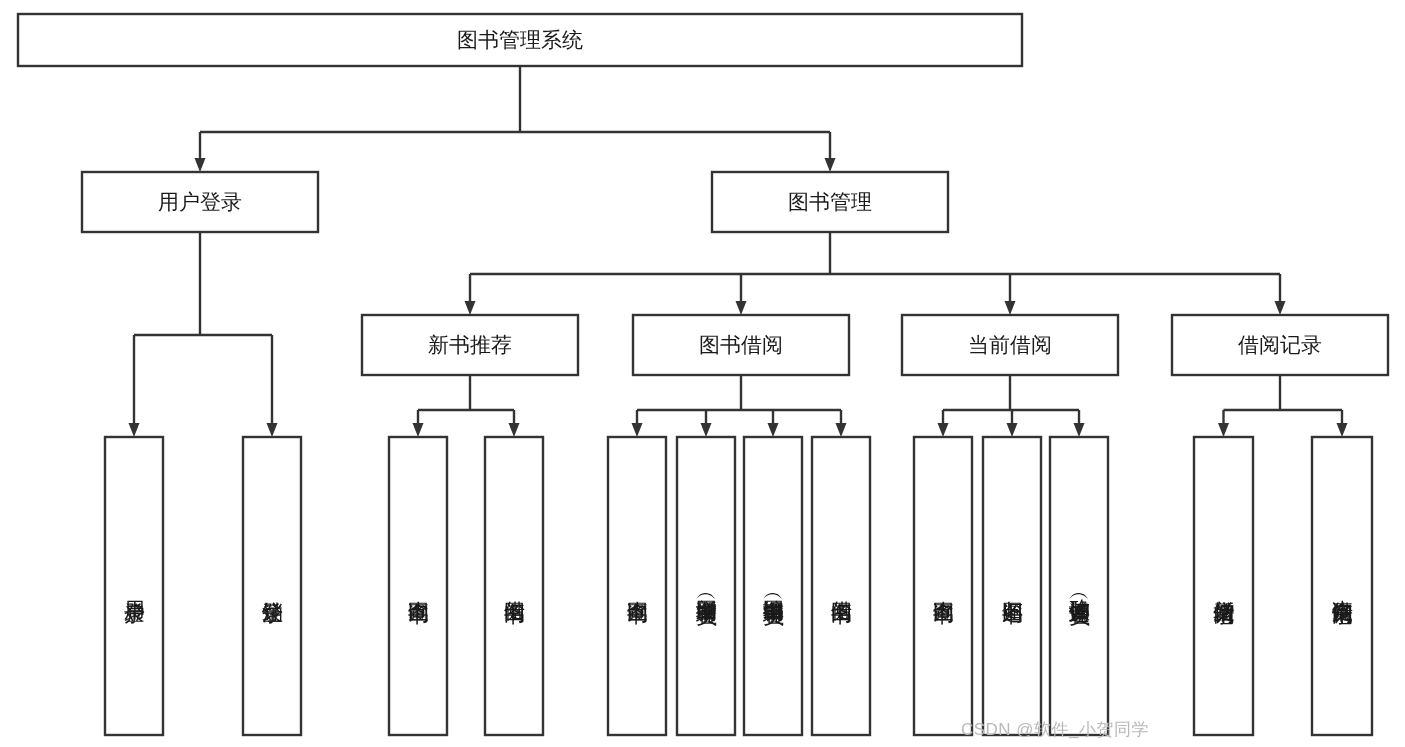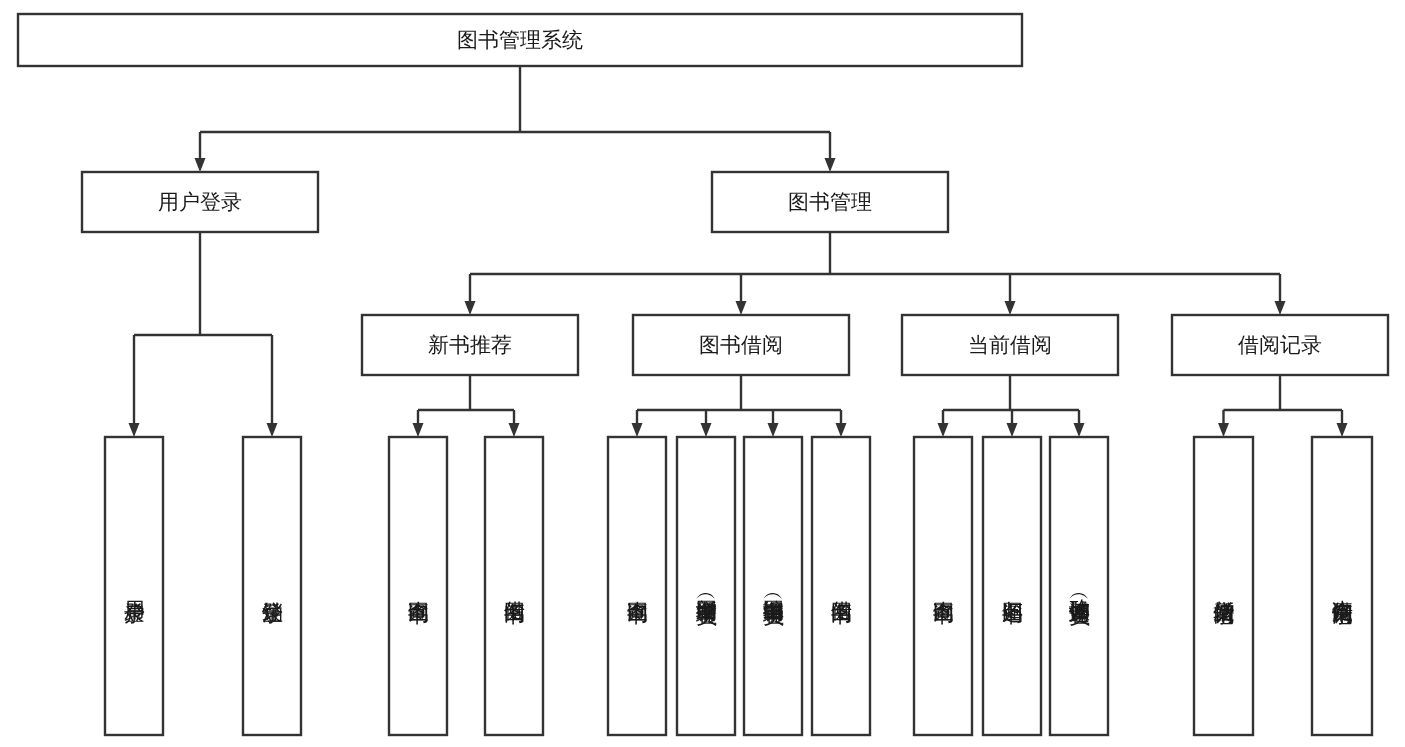--- a/index.html
+++ b/index.html
@@ -226,13 +226,14 @@
       <div class="node-label-v" style="left: 677px; top: 437px; width: 58px; height: 298px;">新增图书（管理员）</div>
       <div class="node-label-v" style="left: 744px; top: 437px; width: 58px; height: 298px;">编辑图书（管理员）</div>
       <div class="node-label-v" style="left: 812px; top: 437px; width: 58px; height: 298px;">借阅图书</div>
       <div class="node-label-v" style="left: 914px; top: 437px; width: 58px; height: 298px;">查询图书</div>
       <div class="node-label-v" style="left: 983px; top: 437px; width: 58px; height: 298px;">归还图书</div>
       <div class="node-label-v" style="left: 1050px; top: 437px; width: 58px; height: 298px;">确认归还（管理员）</div>
       <div class="node-label-v" style="left: 1194px; top: 437px; width: 59px; height: 298px;">新增借阅记录</div>
       <div class="node-label-v" style="left: 1312px; top: 437px; width: 60px; height: 298px;">查询借阅记录</div>
     </div>
 
+  <div class="watermark">CSDN @软件_小贺同学</div>
 </div>
 
 </body></html>

